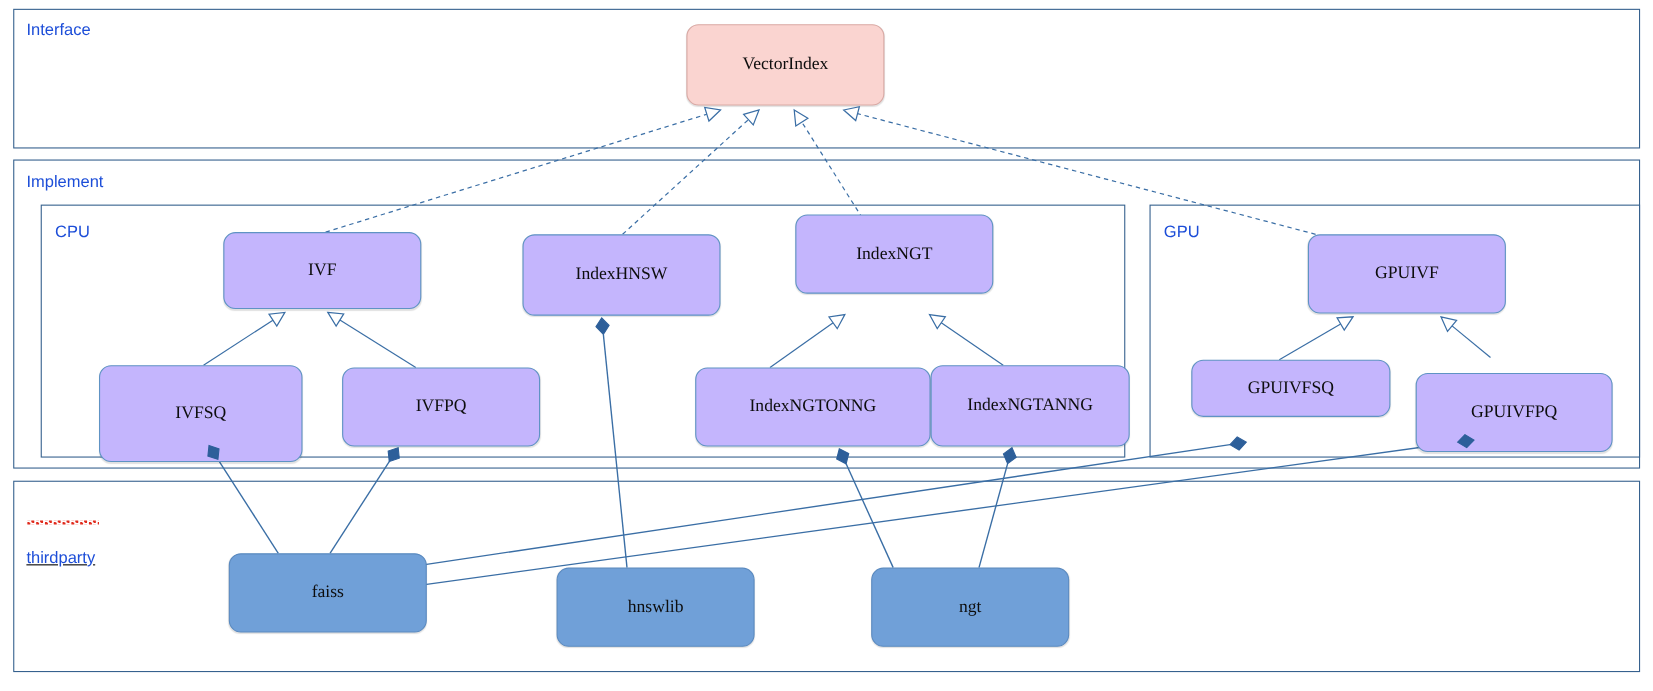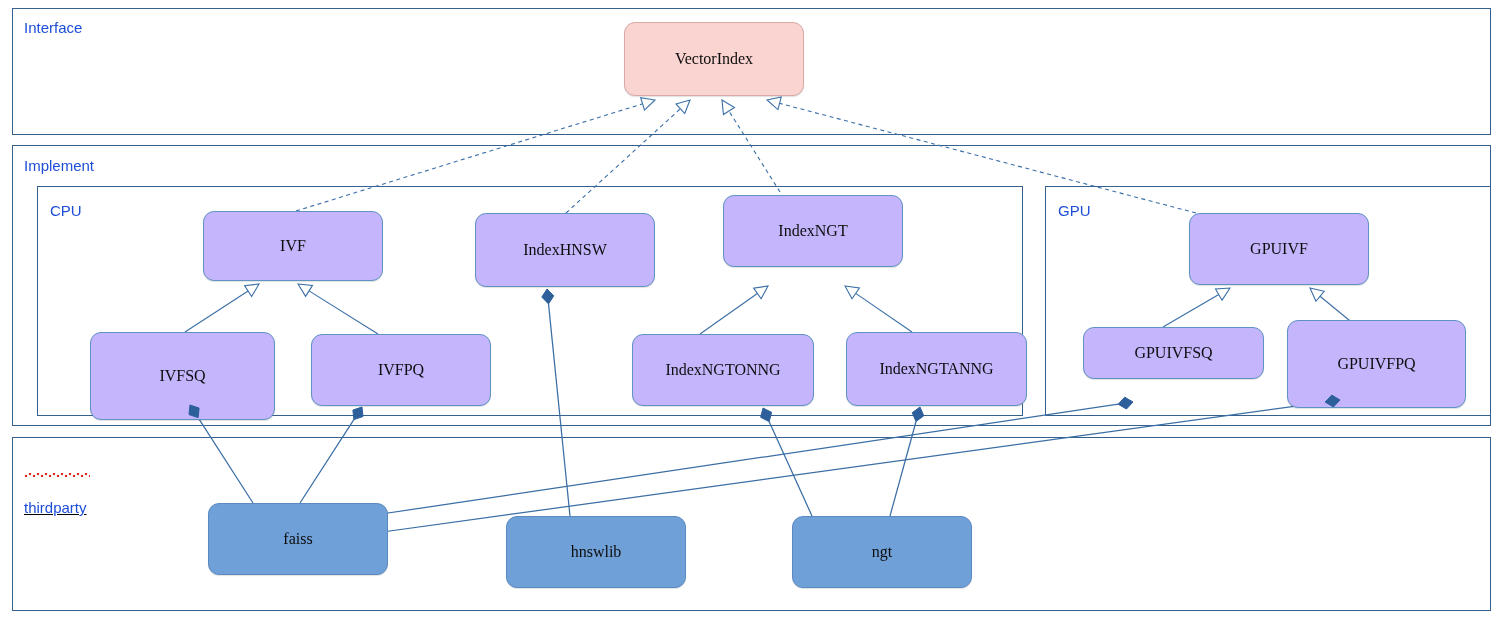--- a/index.html
+++ b/index.html
@@ -138,33 +138,33 @@
       </div>
       <div class="node impl" style="left: 703px; top: 195px; width: 180px; height: 72px;">
         <span>IndexNGT</span>
       </div>
       <div class="node impl" style="left: 70px; top: 332px; width: 185px; height: 88px;">
         <span>IVFSQ</span>
       </div>
       <div class="node impl" style="left: 291px; top: 334px; width: 180px; height: 72px; justify-content: center;">
         <span>IVFPQ</span>
       </div>
-      <div class="node impl" style="left: 612px; top: 334px; width: 182px; height: 72px; align-items: center;">
+      <div class="node impl" style="left: 612px; top: 334px; width: 214px; height: 72px; align-items: center;">
         <span>IndexNGTONNG</span>
       </div>
       <div class="node impl" style="left: 826px; top: 332px; width: 181px; height: 74px;">
         <span>IndexNGTANNG</span>
       </div>
       <div class="node impl" style="left: 1169px; top: 213px; width: 180px; height: 72px;">
         <span>GPUIVF</span>
       </div>
       <div class="node impl" style="left: 1063px; top: 327px; width: 181px; height: 52px;">
         <span>GPUIVFSQ</span>
       </div>
-      <div class="node impl" style="left: 1267px; top: 320px; width: 179px; height: 88px; text-align: right;">
+      <div class="node impl" style="left: 1267px; top: 339px; width: 179px; height: 72px; text-align: right;">
         <span>GPUIVFPQ</span>
       </div>
       <div class="node party" style="left: 188px; top: 503px; width: 180px; height: 72px;">
         <span>faiss</span>
       </div>
       <div class="node party" style="left: 486px; top: 516px; width: 180px; height: 72px;">
         <span>hnswlib</span>
       </div>
       <div class="node party" style="left: 772px; top: 516px; width: 180px; height: 72px;">
         <span>ngt</span>

